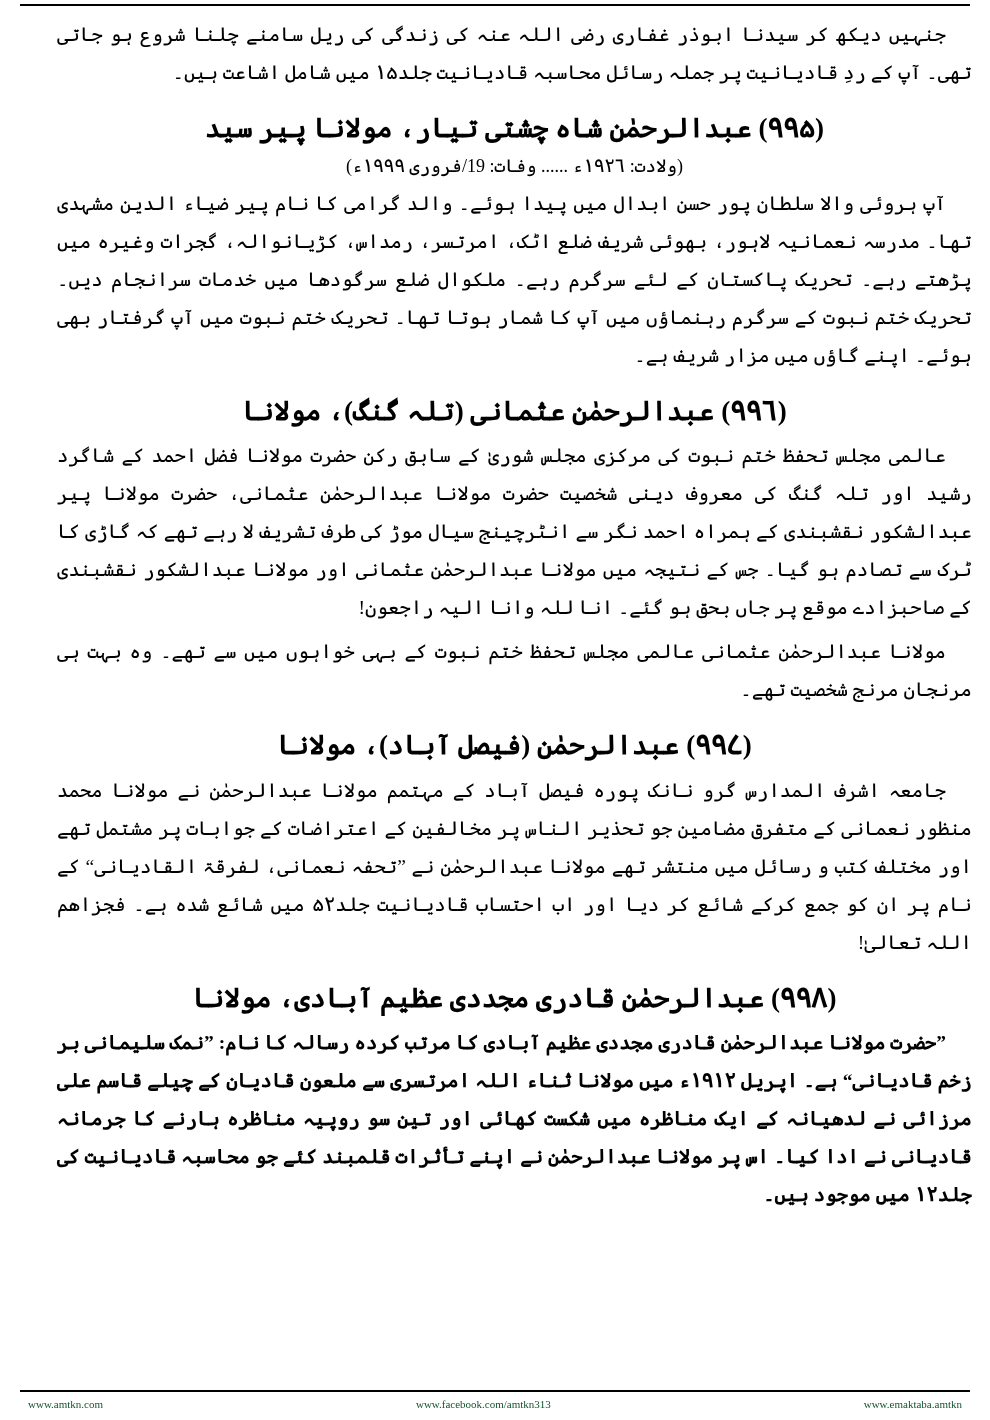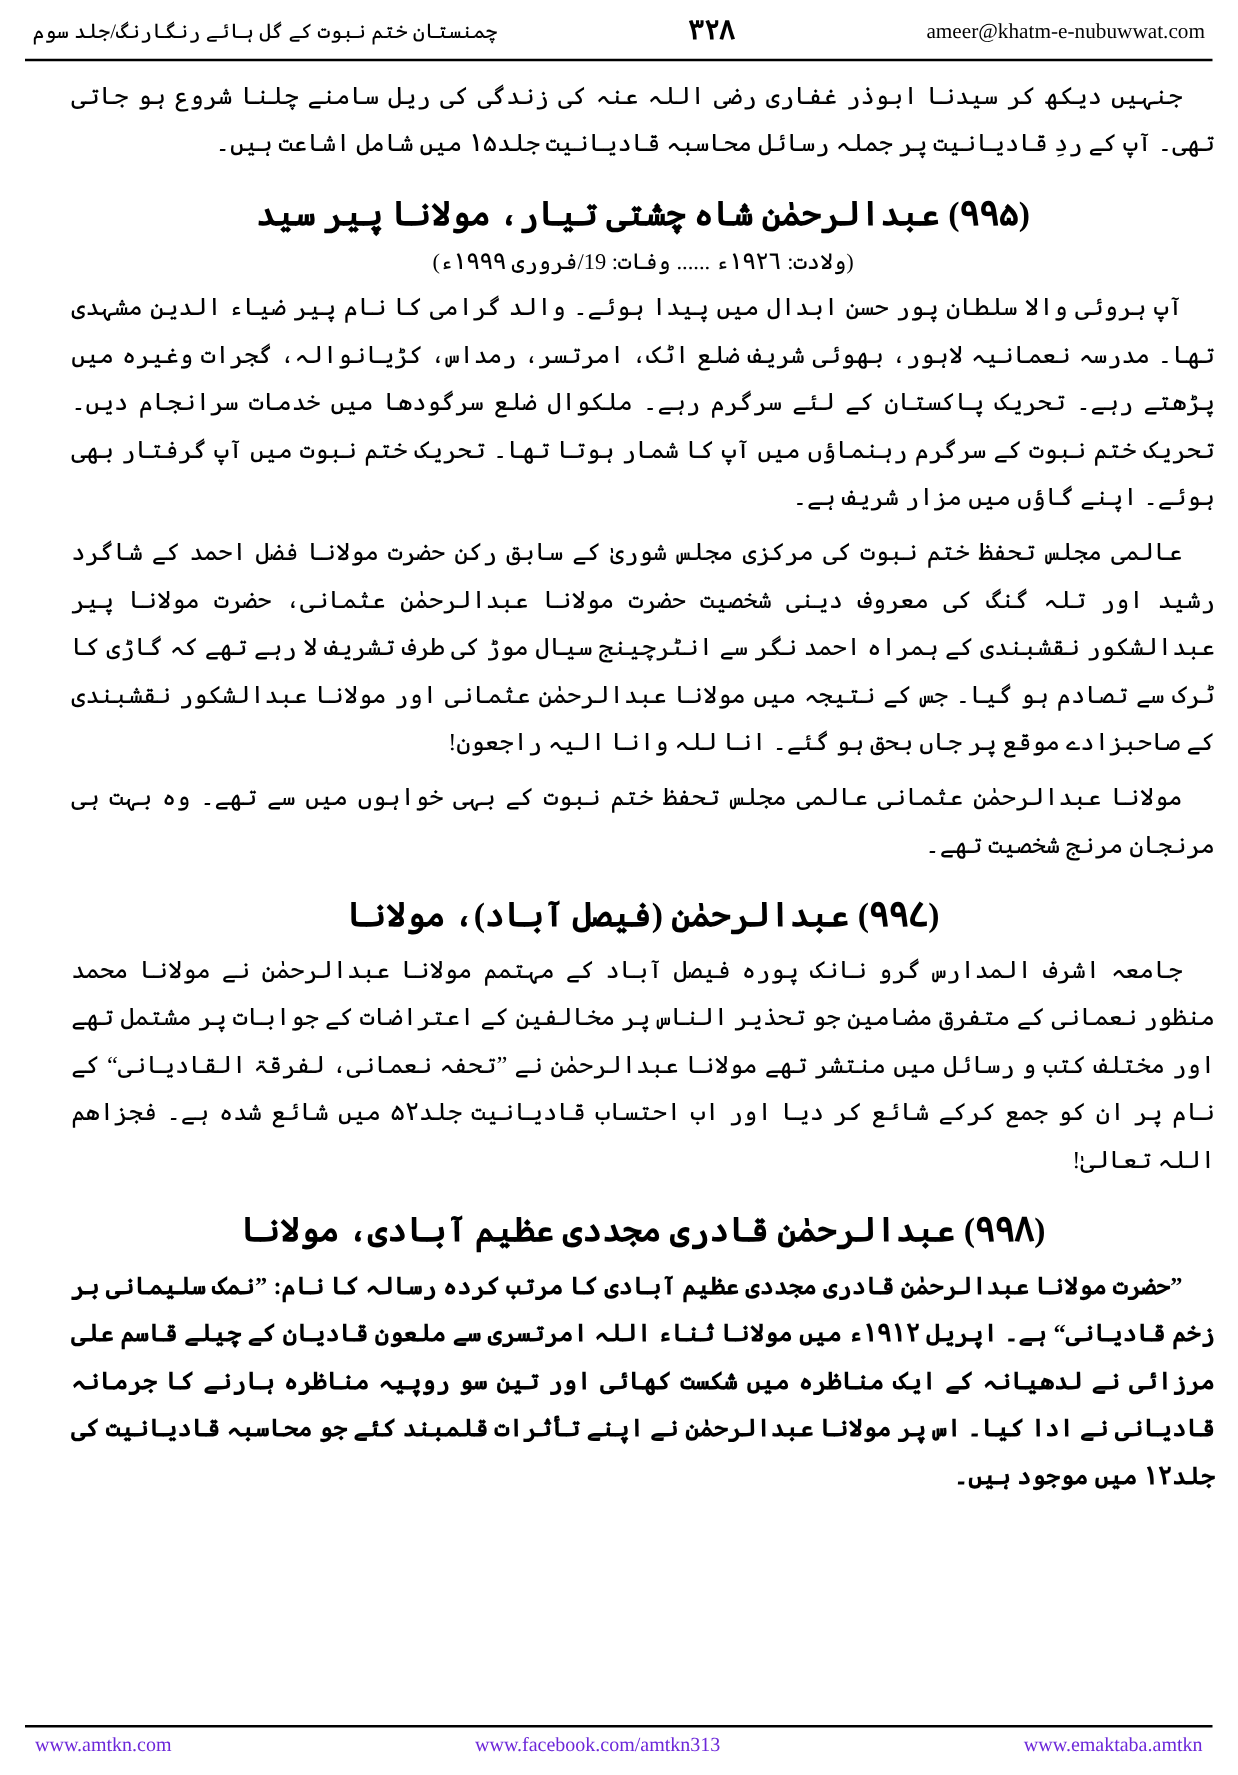--- a/index.html
+++ b/index.html
@@ -106,57 +106,56 @@
     border-top: 2px solid #000;
     margin: 0 2px 6px 2px;
   }
   .footer-row {
     display: flex;
     justify-content: space-between;
     align-items: center;
     padding: 0 10px;
   }
   .footer-item {
-    font-size: 16px;
+    font-size: 11px;
     font-family: "Liberation Serif", serif;
-    color: #6d28d9;
+    color: #14532d;
     text-decoration: none;
   }
   .footer-item.center {
     flex: 1;
     text-align: center;
   }
   .footer-item.right {
     text-align: right;
   }
 </style>
 </head>
 <body>
 
 <div class="page">
 
-  <div class="header">
-    <div class="header-right">چمنستان ختم نبوت کے گل ہائے رنگارنگ/جلد سوم</div>
-    <div class="header-center">۳۲۸</div>
-    <div class="header-left">ameer@khatm-e-nubuwwat.com</div>
-  </div>
 
   <hr class="rule">
 
   <div class="content">
 
     <p class="body indent">جنہیں دیکھ کر سیدنا ابوذر غفاری رضی اللہ عنہ کی زندگی کی ریل سامنے چلنا شروع ہو جاتی تھی۔ آپ کے ردِ قادیانیت پر جملہ رسائل محاسبہ قادیانیت جلد۱۵ میں شامل اشاعت ہیں۔</p>
 
     <h2 class="entry">
       <span class="num">(۹۹۵)</span>
       <span>عبدالرحمٰن شاہ چشتی تیار، مولانا پیر سید</span>
     </h2>
     <p class="dates">(ولادت: ۱۹۲۶ء ...... وفات: 19/فروری ۱۹۹۹ء)</p>
     <p class="body indent">آپ ہروئی والا سلطان پور حسن ابدال میں پیدا ہوئے۔ والد گرامی کا نام پیر ضیاء الدین مشہدی تھا۔ مدرسہ نعمانیہ لاہور، بھوئی شریف ضلع اٹک، امرتسر، رمداس، کڑیانوالہ، گجرات وغیرہ میں پڑھتے رہے۔ تحریک پاکستان کے لئے سرگرم رہے۔ ملکوال ضلع سرگودھا میں خدمات سرانجام دیں۔ تحریک ختم نبوت کے سرگرم رہنماؤں میں آپ کا شمار ہوتا تھا۔ تحریک ختم نبوت میں آپ گرفتار بھی ہوئے۔ اپنے گاؤں میں مزار شریف ہے۔</p>
 
+    <h2 class="entry">
+      <span class="num">(۹۹۶)</span>
+      <span>عبدالرحمٰن عثمانی (تلہ گنگ)، مولانا</span>
+    </h2>
     <p class="body indent">عالمی مجلس تحفظ ختم نبوت کی مرکزی مجلس شوریٰ کے سابق رکن حضرت مولانا فضل احمد کے شاگرد رشید اور تلہ گنگ کی معروف دینی شخصیت حضرت مولانا عبدالرحمٰن عثمانی، حضرت مولانا پیر عبدالشکور نقشبندی کے ہمراہ احمد نگر سے انٹرچینج سیال موڑ کی طرف تشریف لا رہے تھے کہ گاڑی کا ٹرک سے تصادم ہو گیا۔ جس کے نتیجہ میں مولانا عبدالرحمٰن عثمانی اور مولانا عبدالشکور نقشبندی کے صاحبزادے موقع پر جاں بحق ہو گئے۔ انا للہ وانا الیہ راجعون!</p>
     <p class="body indent">مولانا عبدالرحمٰن عثمانی عالمی مجلس تحفظ ختم نبوت کے بہی خواہوں میں سے تھے۔ وہ بہت ہی مرنجان مرنج شخصیت تھے۔</p>
 
     <h2 class="entry">
       <span class="num">(۹۹۷)</span>
       <span>عبدالرحمٰن (فیصل آباد)، مولانا</span>
     </h2>
     <p class="body indent">جامعہ اشرف المدارس گرو نانک پورہ فیصل آباد کے مہتمم مولانا عبدالرحمٰن نے مولانا محمد منظور نعمانی کے متفرق مضامین جو تحذیر الناس پر مخالفین کے اعتراضات کے جوابات پر مشتمل تھے اور مختلف کتب و رسائل میں منتشر تھے مولانا عبدالرحمٰن نے ”تحفہ نعمانی، لفرقۃ القادیانی“ کے نام پر ان کو جمع کرکے شائع کر دیا اور اب احتساب قادیانیت جلد۵۲ میں شائع شدہ ہے۔ فجزاھم اللہ تعالیٰ!</p>
 
     <h2 class="entry">

